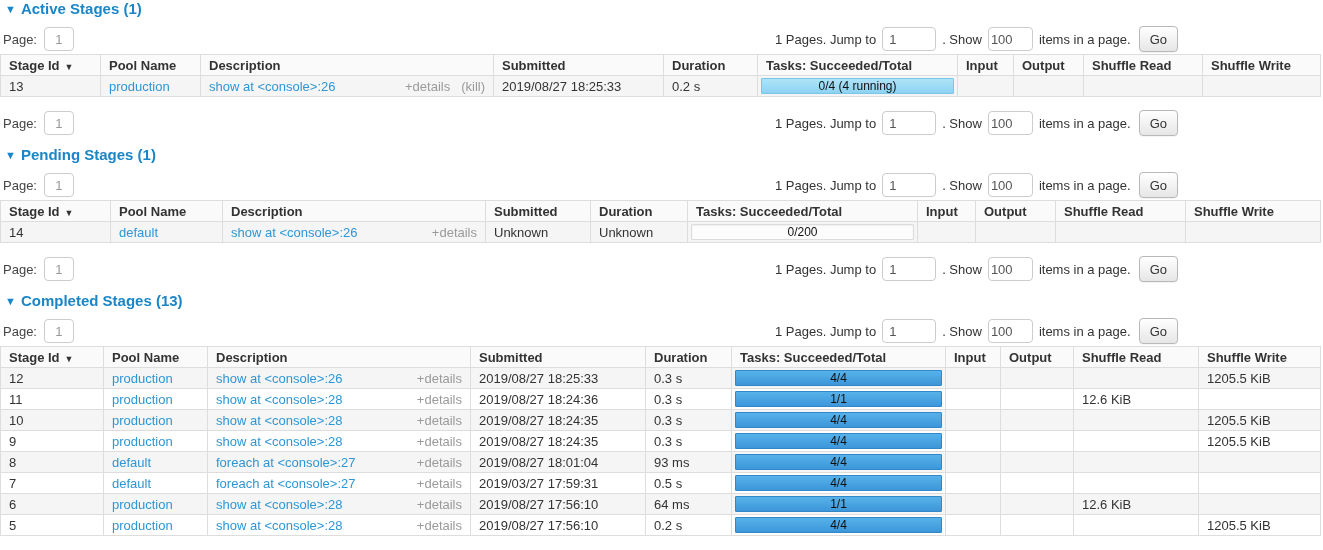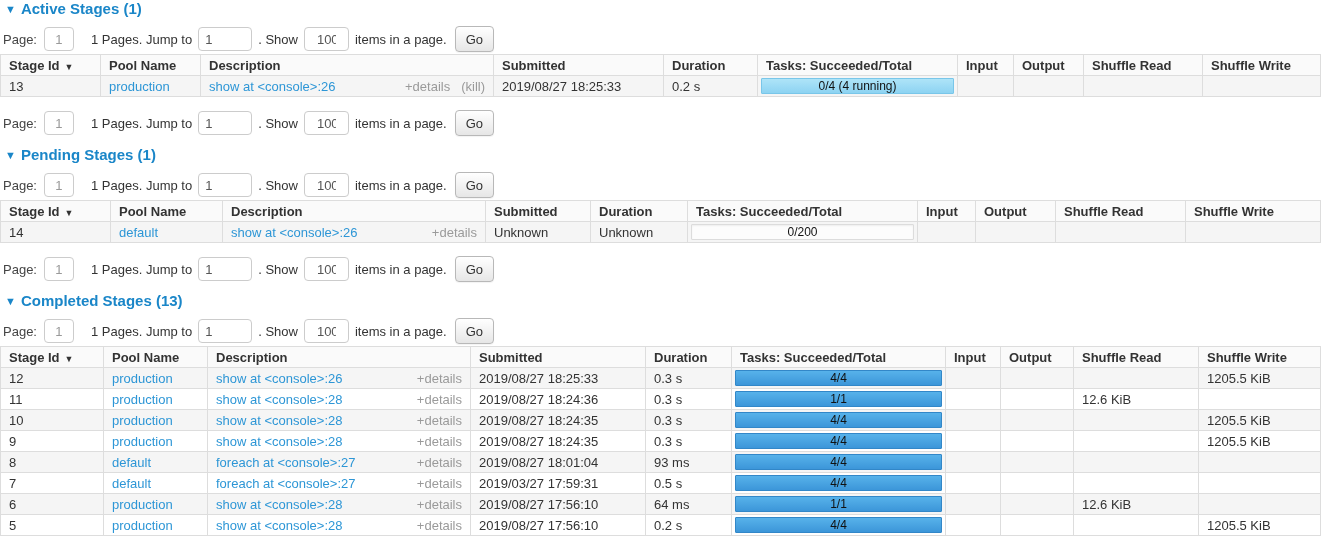--- a/index.html
+++ b/index.html
@@ -9,33 +9,33 @@
     font-family: "Liberation Sans", sans-serif; font-size: 13px;
   }
   #root { width: 1182px; }
   .sec-title {
     font-size: 15px; font-weight: bold; color: #1a86c8;
     margin: 11px 0 0 5px; line-height: 16px;
   }
   #root > .sec-title:first-child { margin-top: 1px; }
   .sec-arrow { font-size: 11px; margin-right: 5px; display: inline-block; vertical-align: 1px; }
   .pag-row {
-    display: flex; align-items: center;
-    margin: 9px 4px 2px 3px; height: 26px; gap: 17px;
+    display: flex; justify-content: space-between; align-items: center;
+    margin: 9px 4px 2px 3px; height: 26px;
   }
   .pag-row.bottom { margin-top: 13px; }
   .pag-left { display: flex; align-items: center; gap: 7px; color: #444; }
   .pag-right { display: flex; align-items: center; gap: 6px; color: #333; }
   input {
     height: 24px; border: 1px solid #ccc; border-radius: 4px;
     font-family: inherit; font-size: 13px; color: #555; background: #fff;
   }
   .pg-input { width: 30px; text-align: center; color: #999; }
   .jump-input { width: 54px; padding: 0 6px; }
-  .show-input { width: 45px; padding: 0 12px; }
+  .show-input { width: 45px; padding: 0 2px; }
   .go-btn {
     height: 26px; padding: 0 10px; margin-left: 2px;
     border: 1px solid #b8b8b8; border-radius: 4px;
     background: linear-gradient(#ffffff, #e6e6e6);
     color: #333; font-family: inherit; font-size: 13px; cursor: pointer;
     box-shadow: 0 1px 1px rgba(0,0,0,0.05);
   }
   .stages-table {
     border-collapse: collapse; table-layout: fixed;
     width: 1320px; margin-top: 2px;

